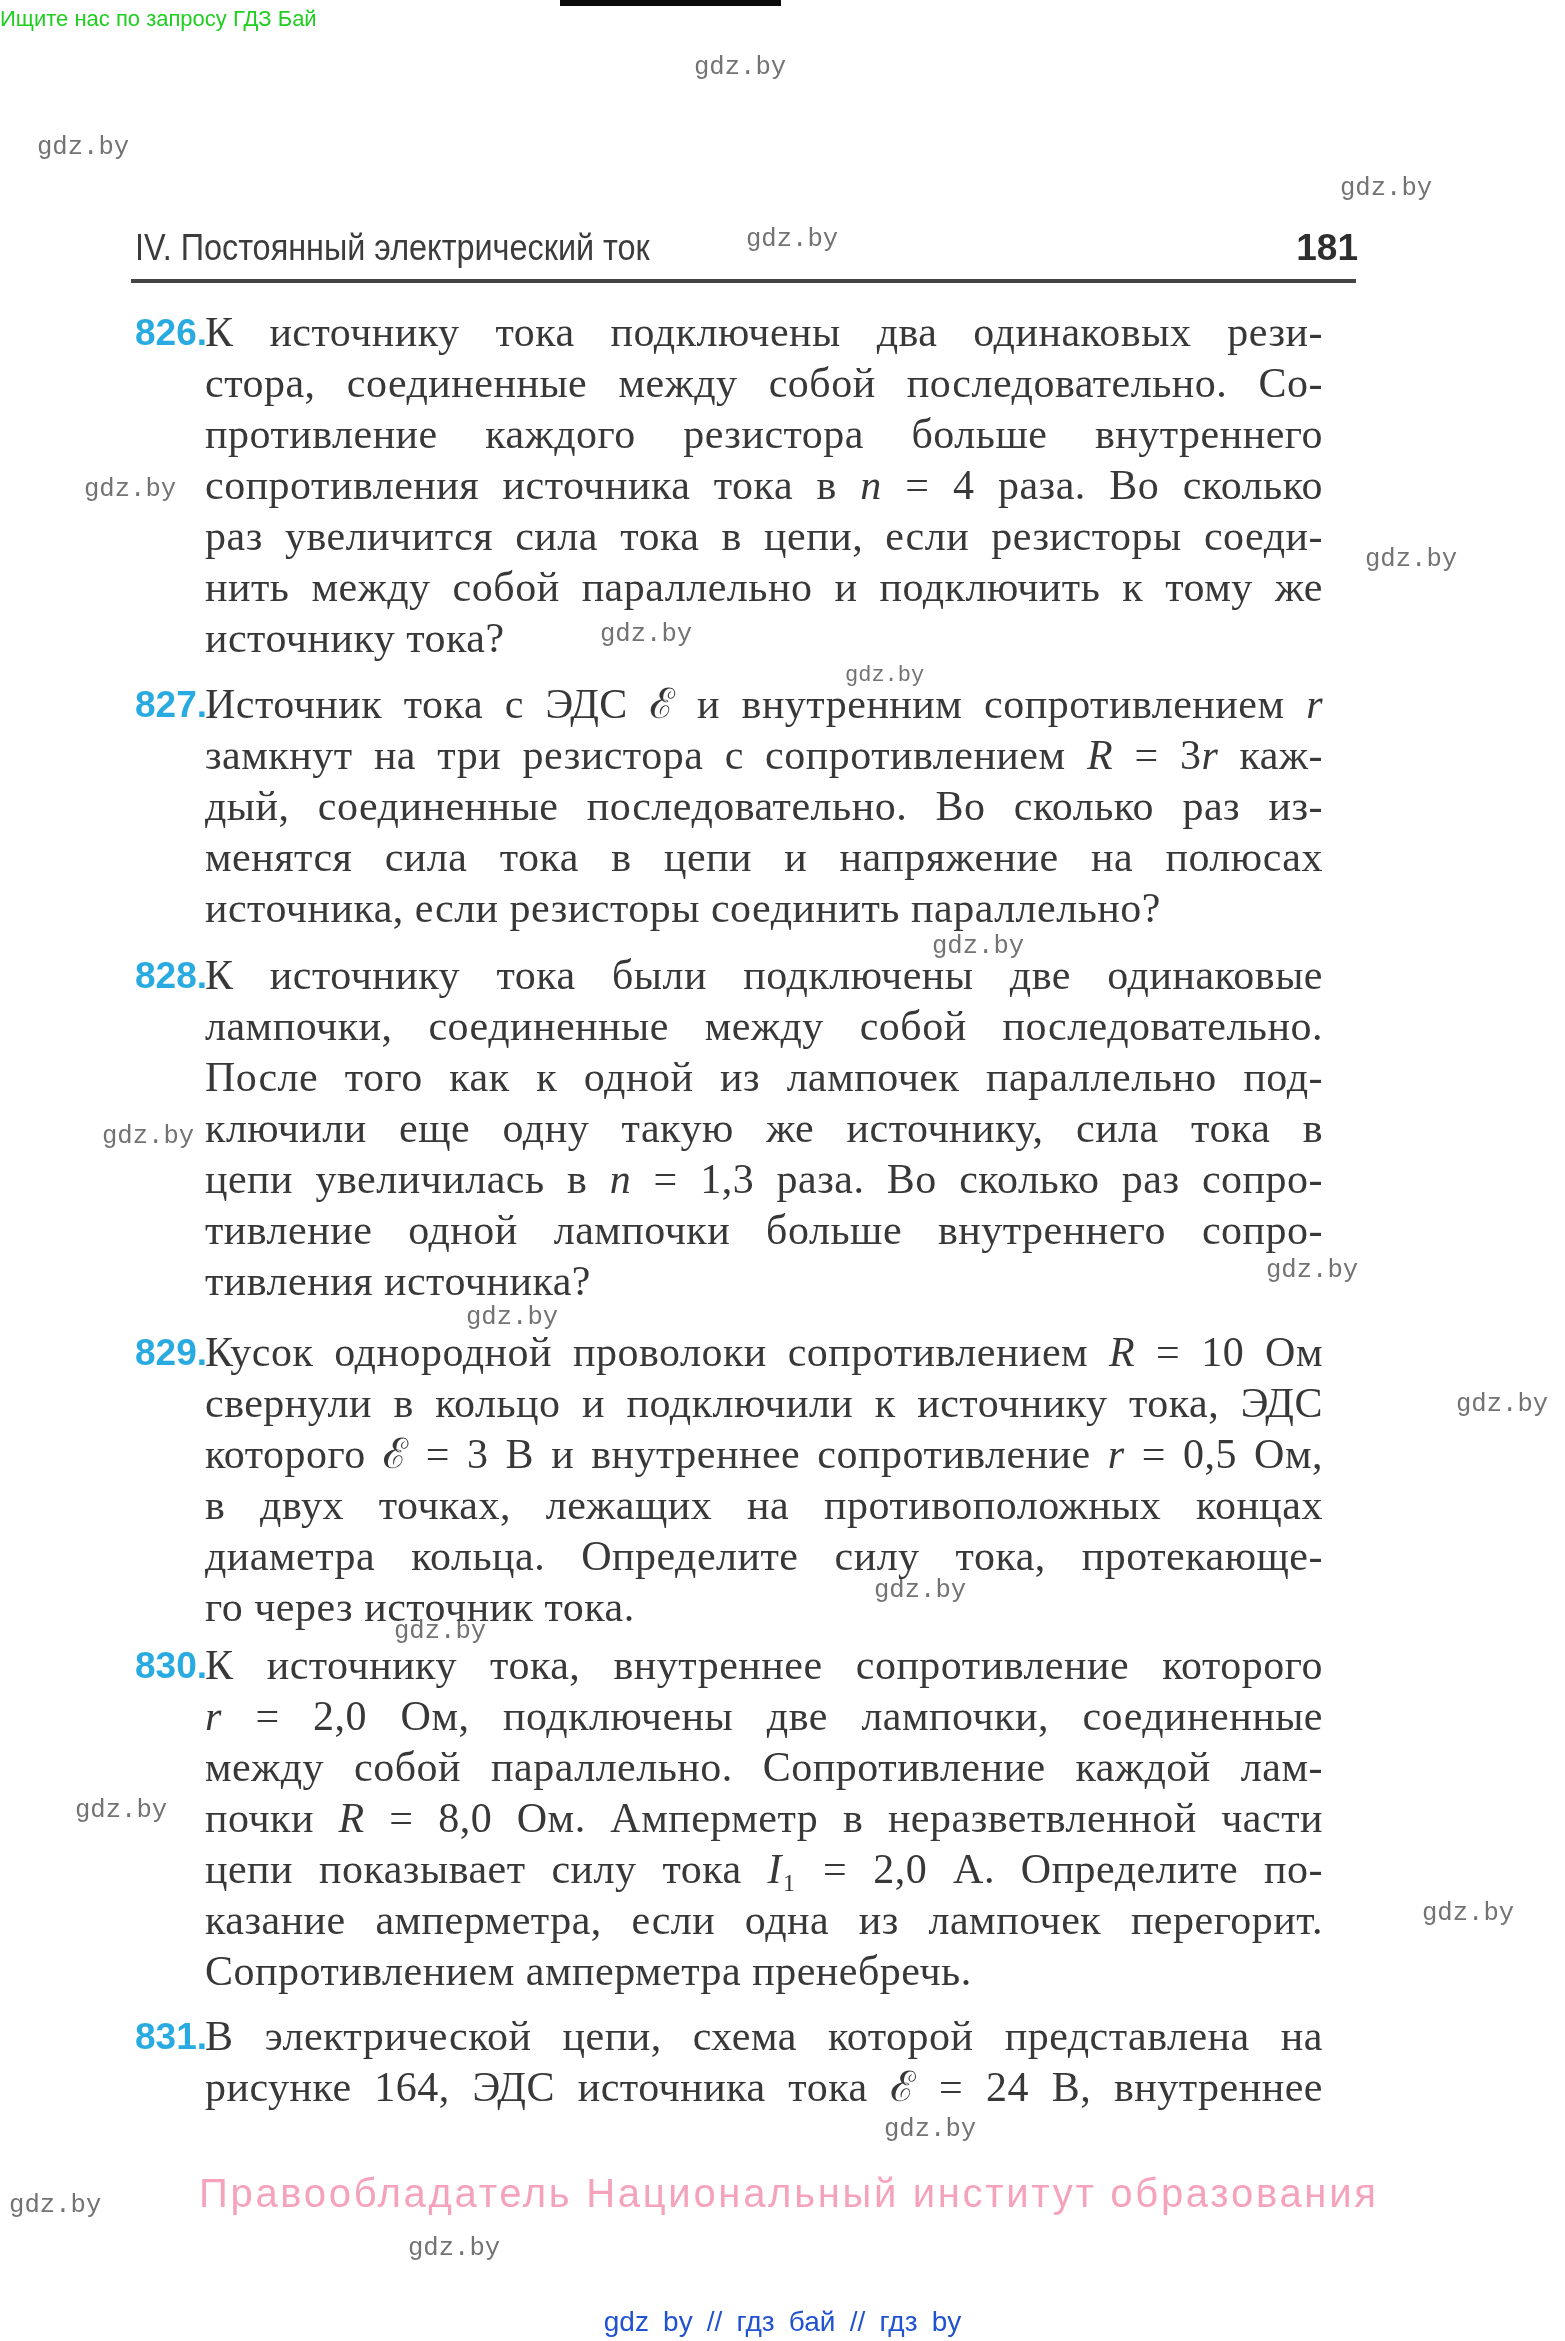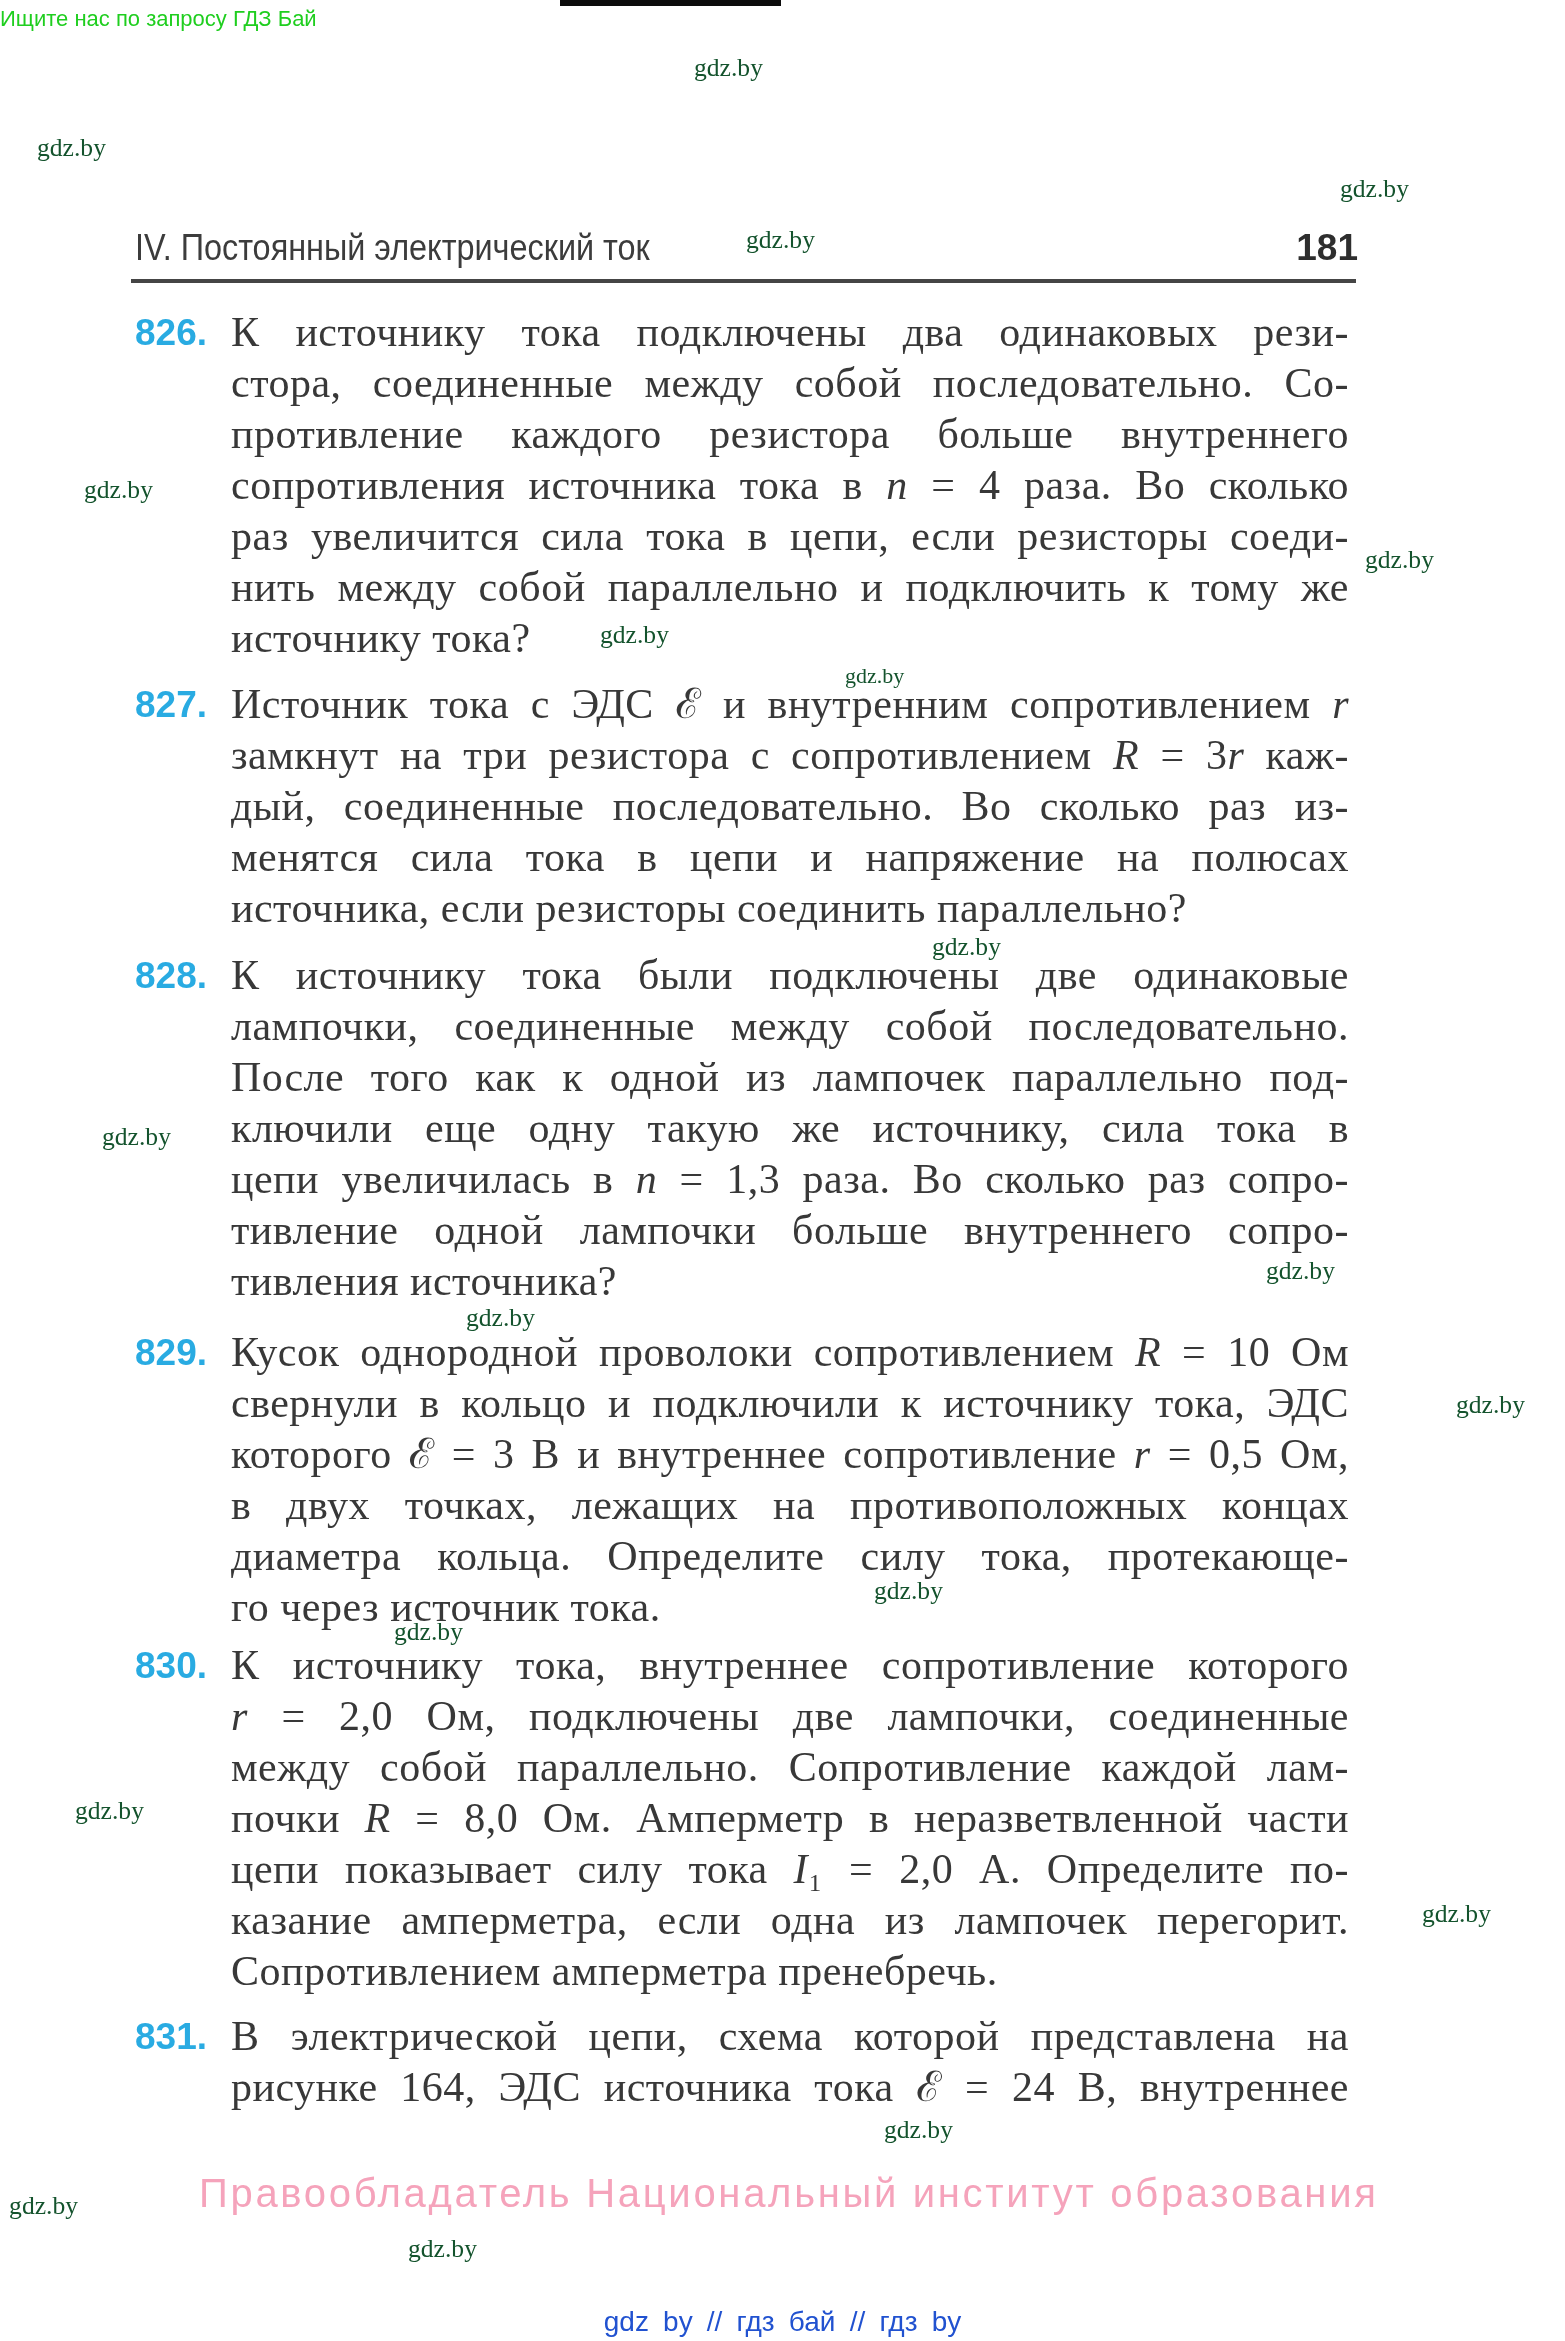--- a/index.html
+++ b/index.html
@@ -14,22 +14,22 @@
   .artifact{position:absolute;left:560px;top:0;width:221px;height:5.5px;background:#0c0c0c;}
   
   .banner{
     position:absolute;top:5.5px;left:0;width:100%;
     font-family:"Liberation Sans","DejaVu Sans",sans-serif;
     font-size:22px;color:#1fce1f;
   }
   
   .wm{
     position:absolute;
-    font-family:Liberation Serif, serif;
-    font-size:25.6px;color:#14532d;white-space:nowrap;
+    font-family:Liberation Mono, monospace;
+    font-size:25.6px;color:#737373;white-space:nowrap;
   }
   .wm.small{font-size:22px;}
   
   .chapter{
     position:absolute;left:135px;top:227px;
     font-family:"Liberation Sans","DejaVu Sans",sans-serif;
     font-size:36px;color:#3c3c3c;
     transform:scaleX(0.9);transform-origin:left top;
     white-space:nowrap;
   }
@@ -42,21 +42,21 @@
   
   .problem{position:absolute;left:135px;width:1213px;}
   .pnum{
     position:absolute;left:0;top:0;
     font-family:"Liberation Sans","DejaVu Sans",sans-serif;
     font-size:37px;font-weight:bold;color:#29abe2;
     line-height:51px;
     text-align:right;
   }
   .ptext{
-    margin-left:96px;width:1118px;
+    margin-left:70px;width:1118px;
     font-size:42px;line-height:51px;color:#383838;
     letter-spacing:0.5px;
   }
   .line{white-space:nowrap;}
   .line.jl{white-space:normal;text-align:justify;text-align-last:justify;}
   .ptext i{font-style:italic;}
   
   .copyright{
     position:absolute;left:199px;top:2171px;
     font-family:"Liberation Sans","DejaVu Sans",sans-serif;

